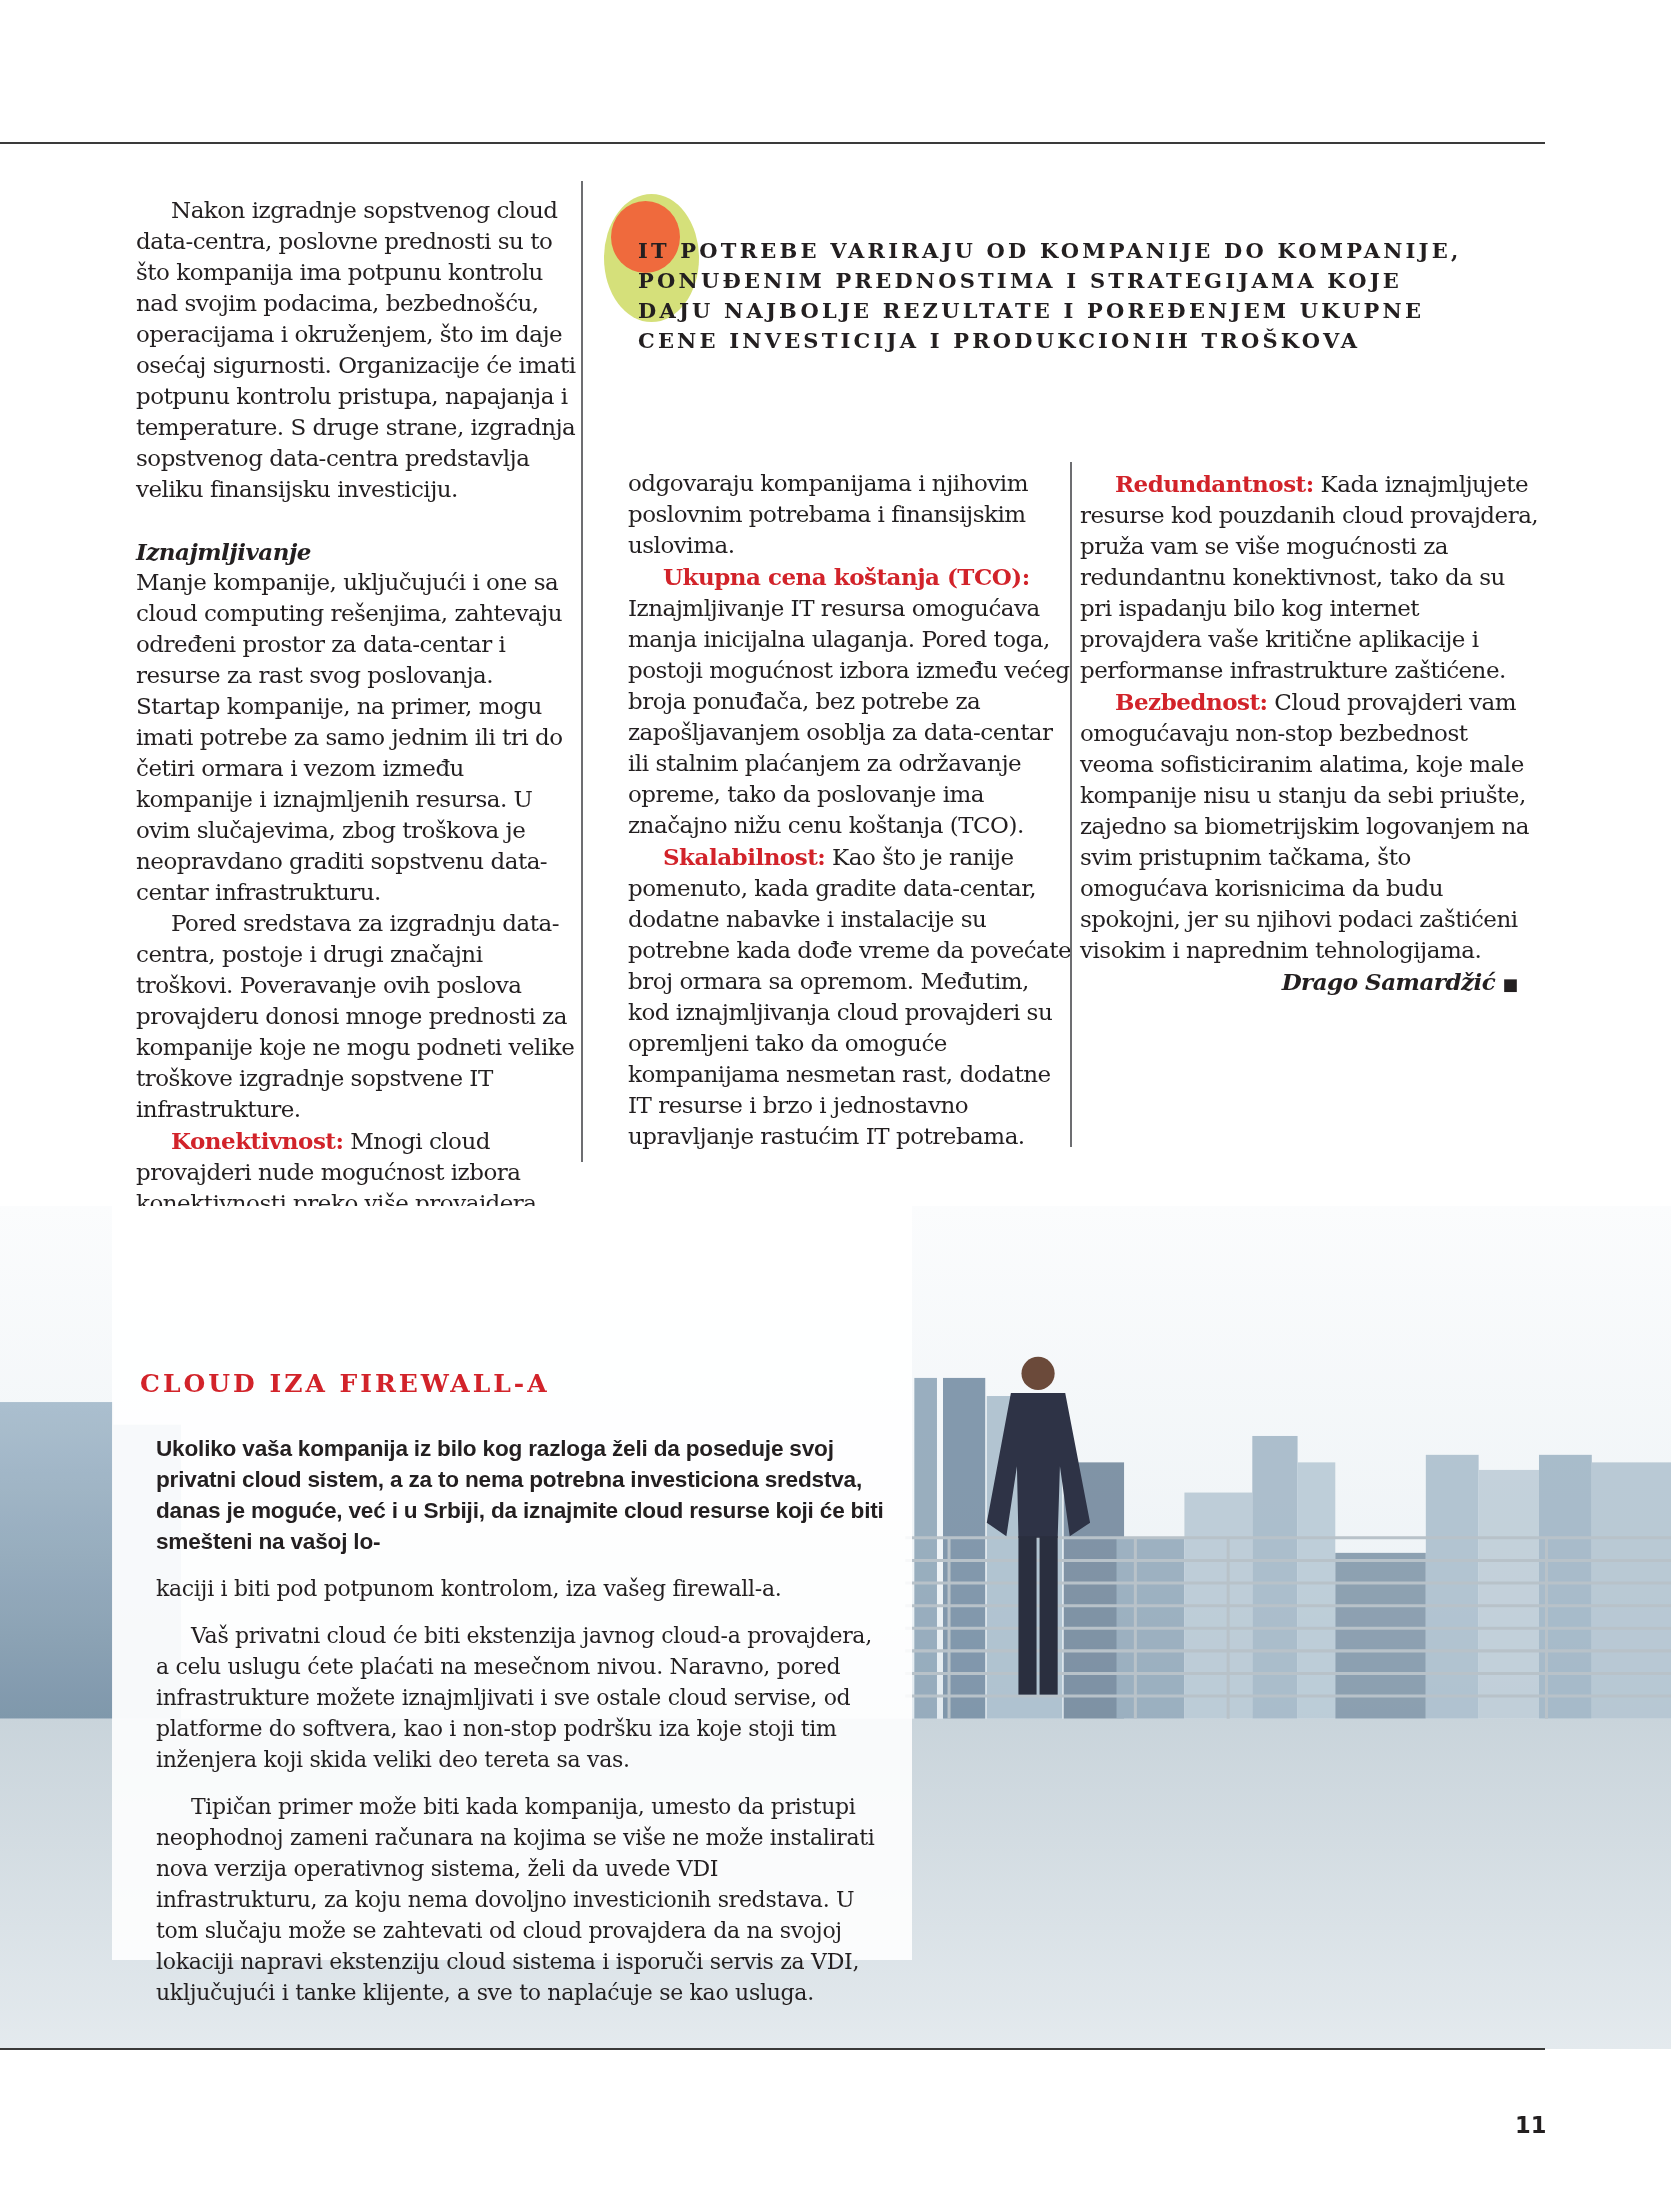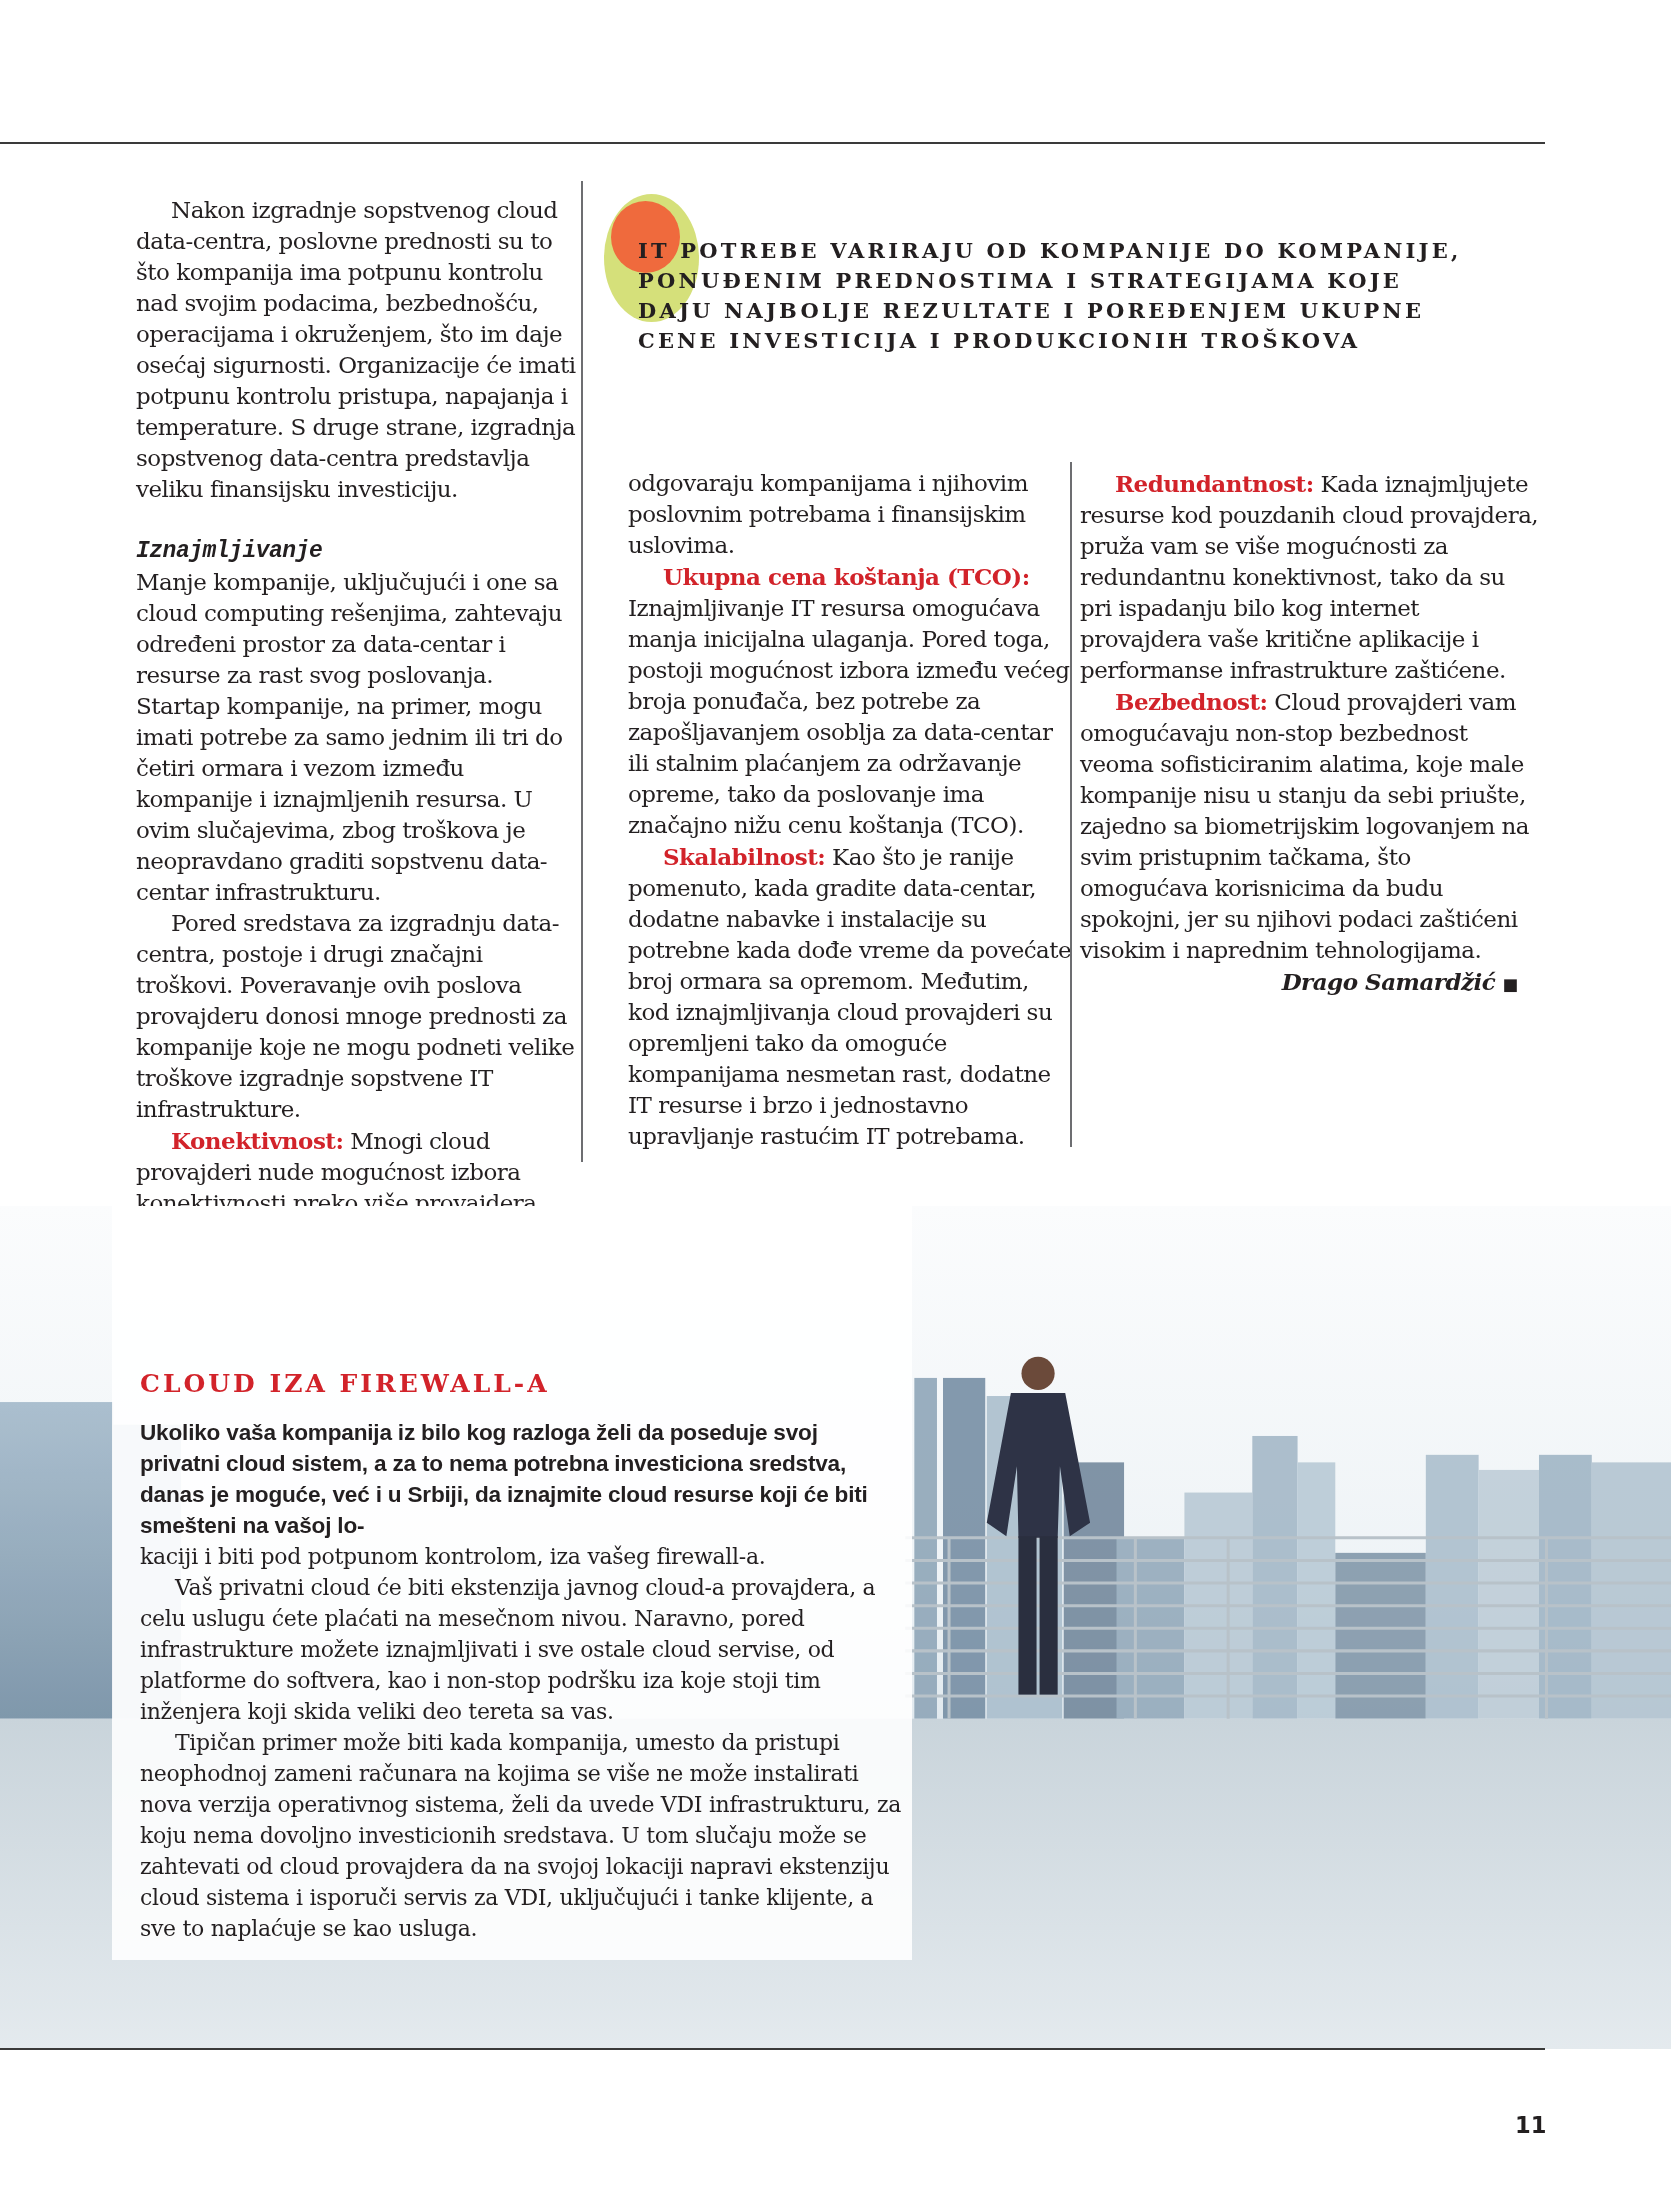--- a/index.html
+++ b/index.html
@@ -3,38 +3,38 @@
 <meta charset="utf-8">
 <style>
   html, body { margin:0; padding:0; }
   body { width:1671px; height:2205px; background:#ffffff; position:relative; overflow:hidden;
          font-family:"DejaVu Serif", serif; color:#231f20; }
   .rule-top { position:absolute; left:0; top:142px; width:1545px; height:2.3px; background:#3a3a3a; }
   .col { position:absolute; font-size:23px; line-height:31px; letter-spacing:-0.5px; }
   .col p { margin:0; }
   .indent { text-indent:35px; }
   .red { color:#d2232a; font-weight:bold; }
-  .subhead { font-style:italic; font-weight:bold;font-family:Liberation Mono, monospace; }
+  .subhead { font-style:italic; font-weight:bold; }
   .vline { position:absolute; width:1.5px; background:#6d6e71; }
   #col1 { left:112px; top:195px; width:445px;margin-left:24px; }
   #col2 { left:628px; top:468px; width:445px; }
   #col3 { left:1080px; top:468px; width:462px; }
   .byline { text-align:right; font-style:italic; font-weight:bold; padding-right:24px; }
   .quote-wrap { position:absolute; left:602px; top:192px; width:875px; height:189px; }
   .circle-green { position:absolute; left:1.5px; top:1.5px; width:95px; height:128px; border-radius:50%; background:#d5e07a; }
   .circle-orange { position:absolute; left:9px; top:9px; width:69px; height:72px; border-radius:50%; background:#ef6a3d; }
   .quote-text { position:absolute; left:36px; top:44px; font-weight:bold; font-size:21px; line-height:30px;
                 letter-spacing:3.2px; color:#231f20; white-space:nowrap; }
   .photo { position:absolute; left:0; top:1206px; width:1671px; height:843px; overflow:hidden;
            background:linear-gradient(to bottom, #fbfcfd 0%, #eef3f6 45%, #e2eaef 60%, #cfdae2 80%, #dfe6ea 100%); }
   .skyline { position:absolute; left:0; top:0; width:100%; height:100%; }
   .textbox { position:absolute; left:112px; top:1206px; width:800px; height:754px; background:rgba(255,255,255,0.88); }
   .section-title { position:absolute; left:140px; top:1369px; color:#d2232a; font-weight:bold; font-size:25px; letter-spacing:3px; }
   .box-text { position:absolute; left:140px; top:1417px; width:762px; font-size:22px; line-height:31px; letter-spacing:-0.3px; }
-  .box-text p { margin:0; }
+  .box-text p { margin:16px; }
   .lead { font-family:"Liberation Sans", sans-serif; font-weight:bold; font-size:22.6px; letter-spacing:-0.2px; }
   .rule-bottom { position:absolute; left:0; top:2048px; width:1545px; height:2.3px; background:#3a3a3a; }
   .pagenum { position:absolute; left:1515px; top:2112px; font-family:"DejaVu Sans", sans-serif; font-weight:bold; font-size:22.6px; }
 </style>
 </head>
 <body>
 
 <div class="rule-top"></div>
 
 <div id="col1" class="col">

